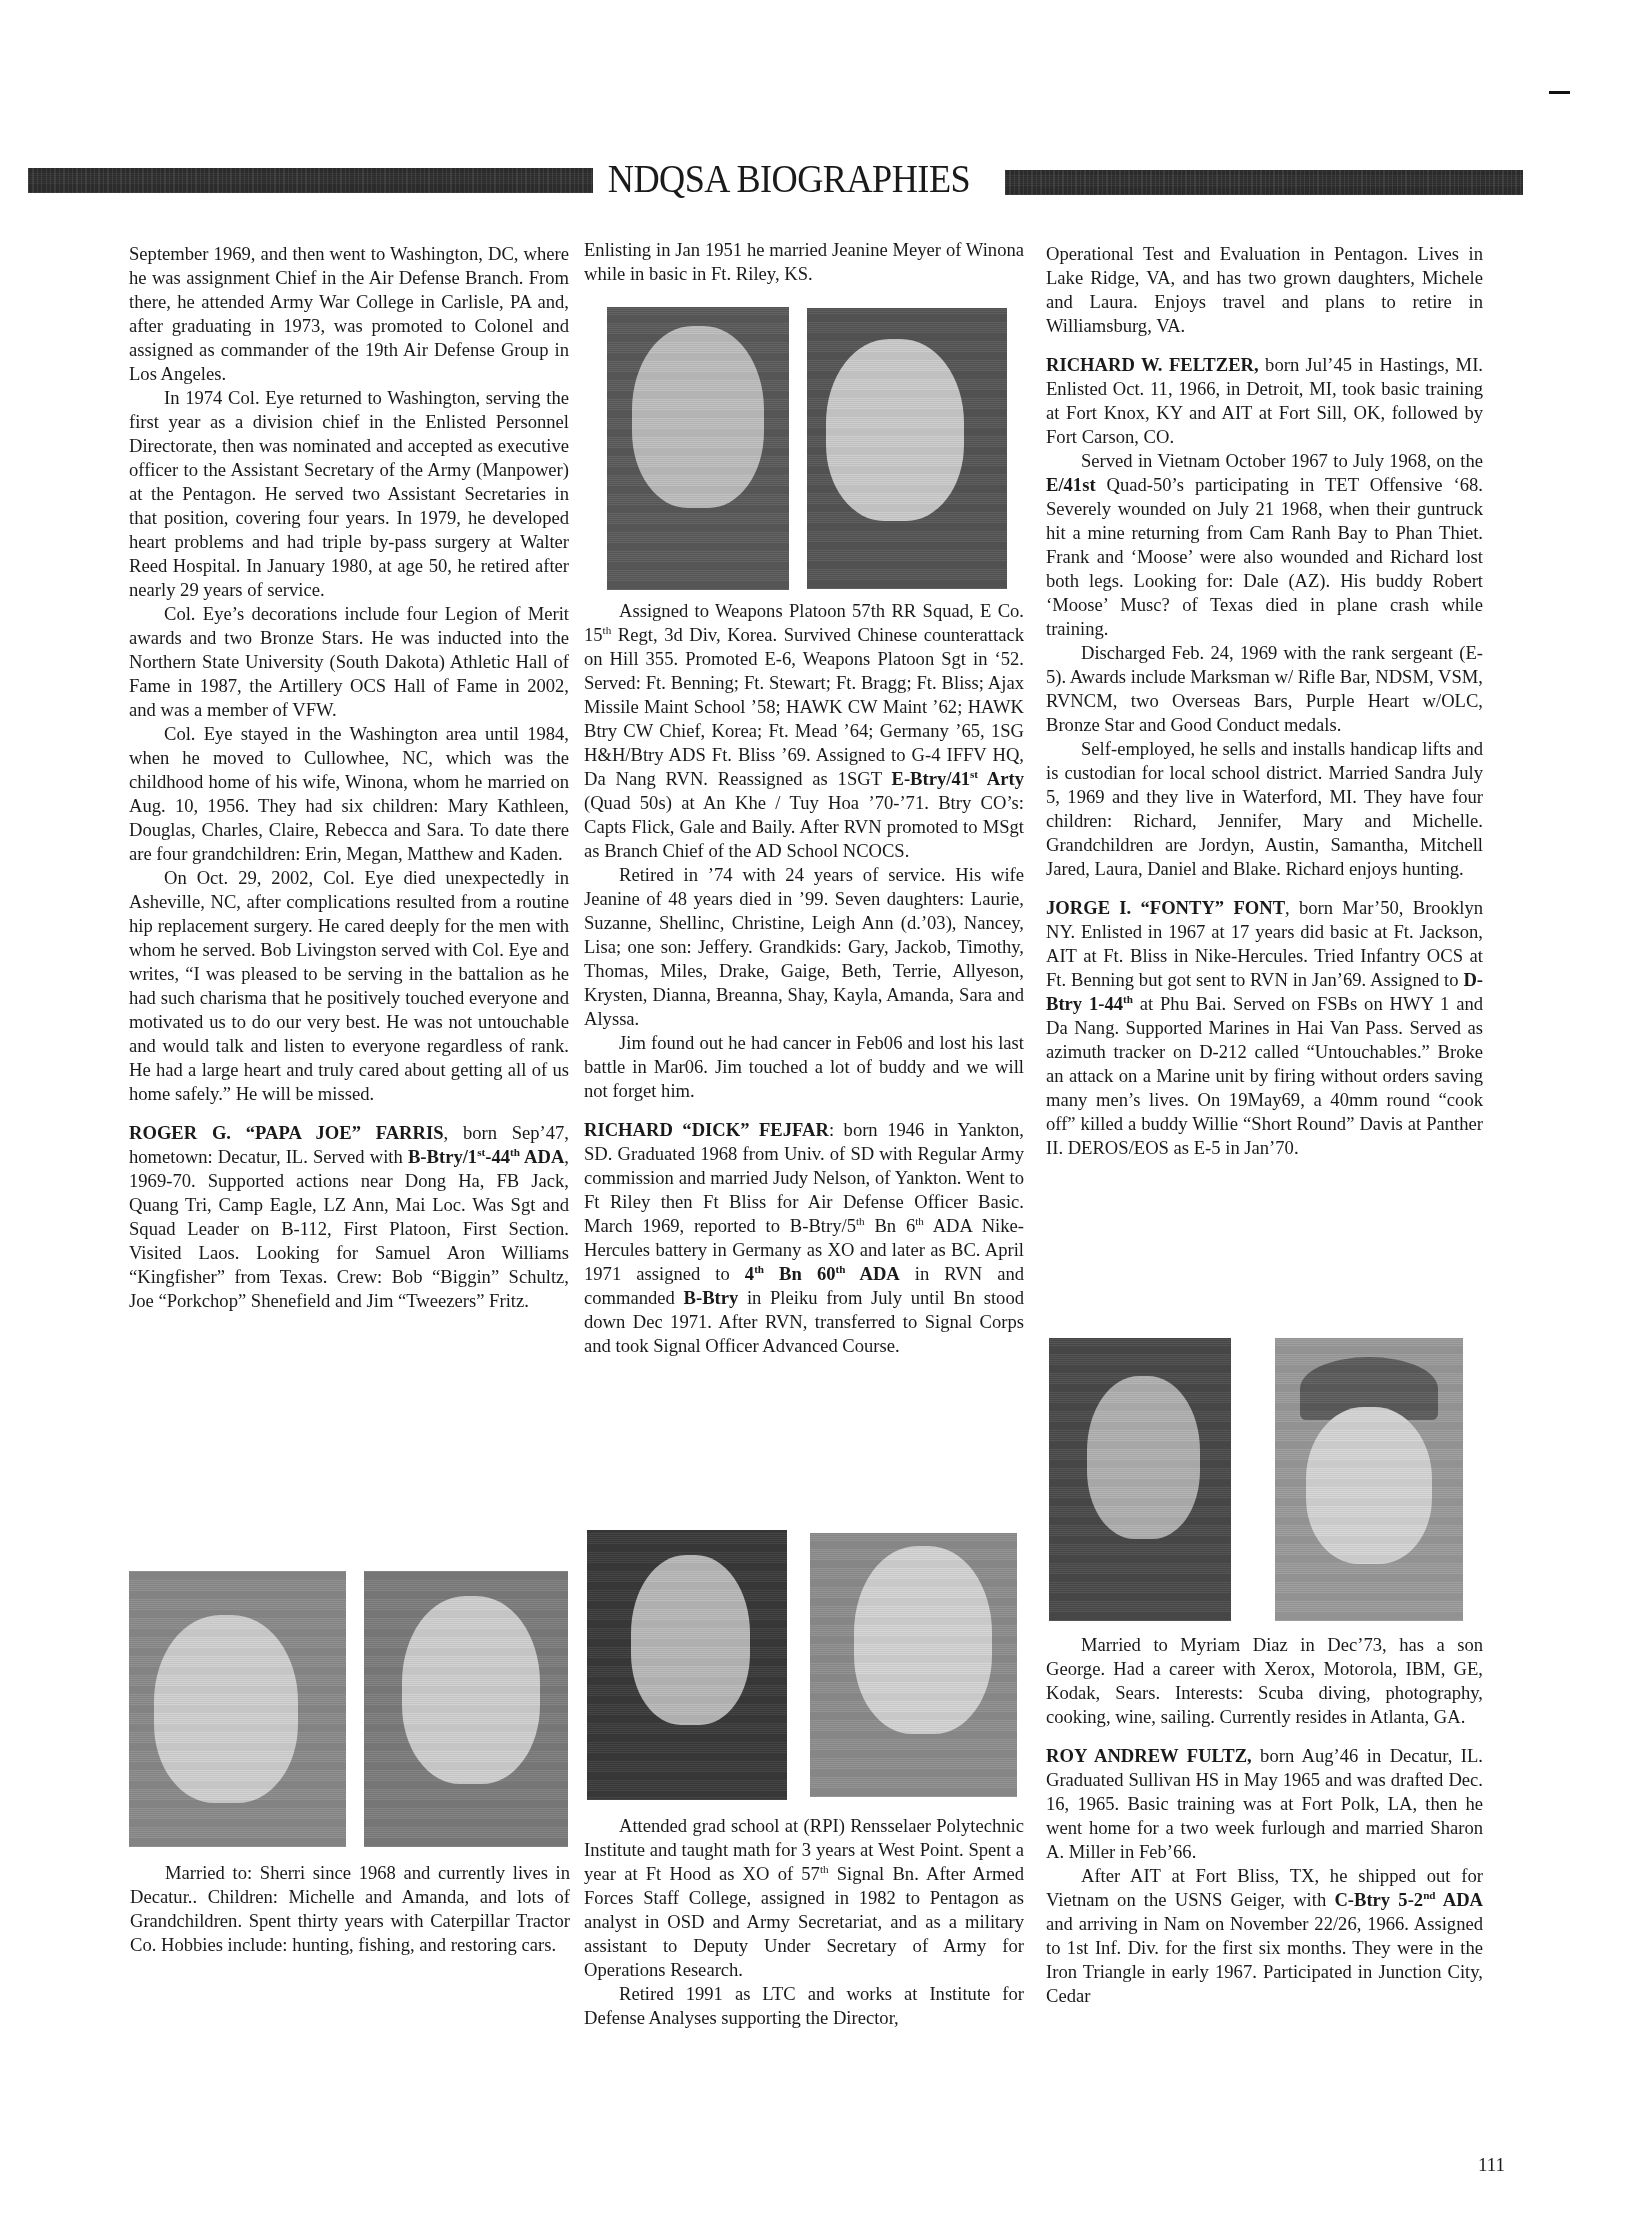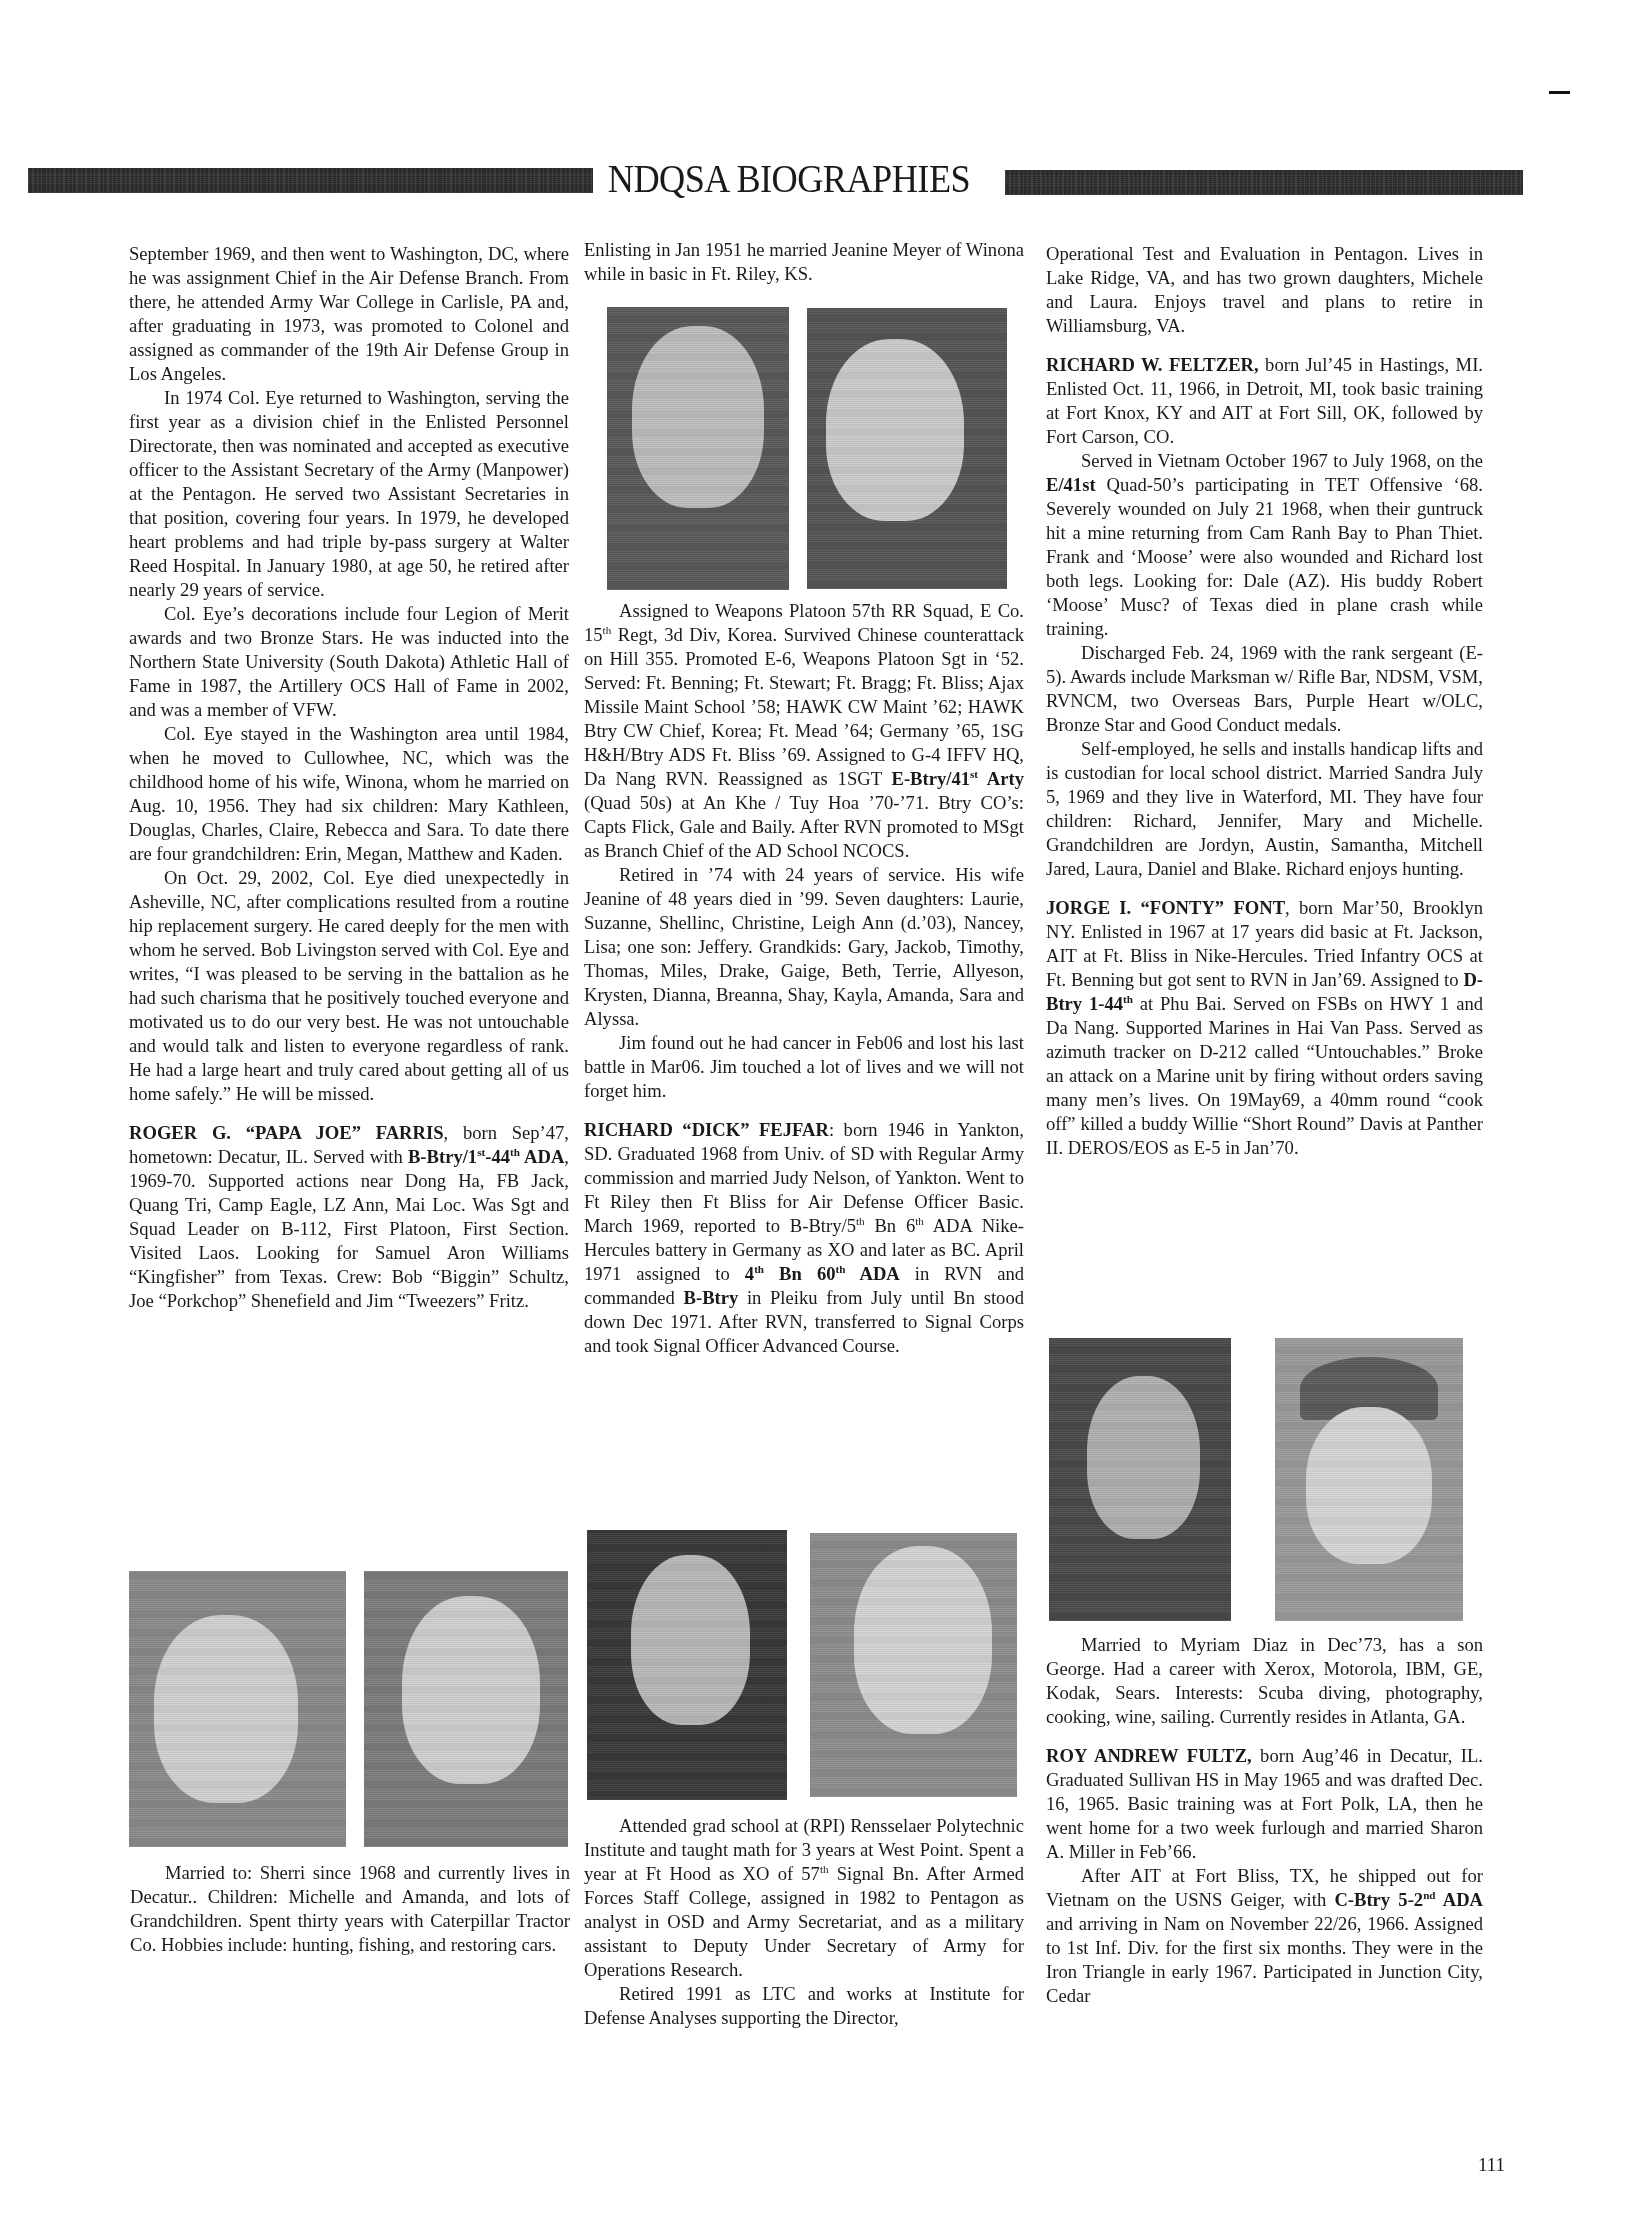--- a/index.html
+++ b/index.html
@@ -65,21 +65,21 @@
   <div class="noise"></div>
 </div>
 <div class="photo" style="left:807px; top:308px; width:200px; height:281px; background:#555;">
   <div class="face" style="left:19px; top:31px; width:138px; height:182px; background:#cacaca;"></div>
   <div class="noise"></div>
 </div>
 
 <div class="col" style="left:584px; top:599px;">
   <p class="ind"><span>Assigned to Weapons Platoon 57th RR Squad, E Co. 15</span><sup>th</sup><span> Regt, 3d Div, Korea. Survived Chinese counterattack on Hill 355. Promoted E-6, Weapons Platoon Sgt in ‘52. Served: Ft. Benning; Ft. Stewart; Ft. Bragg; Ft. Bliss; Ajax Missile Maint School ’58; HAWK CW Maint ’62; HAWK Btry CW Chief, Korea; Ft. Mead ’64; Germany ’65, 1SG H&amp;H/Btry ADS Ft. Bliss ’69. Assigned to G-4 IFFV HQ, Da Nang RVN. Reassigned as 1SGT </span><b><span>E-Btry/41</span><sup>st</sup><span> Arty</span></b><span> (Quad 50s) at An Khe / Tuy Hoa ’70-’71. Btry CO’s: Capts Flick, Gale and Baily. After RVN promoted to MSgt as Branch Chief of the AD School NCOCS.</span></p>
   <p class="ind">Retired in ’74 with 24 years of service. His wife Jeanine of 48 years died in ’99. Seven daughters: Laurie, Suzanne, Shellinc, Christine, Leigh Ann (d.’03), Nancey, Lisa; one son: Jeffery. Grandkids: Gary, Jackob, Timothy, Thomas, Miles, Drake, Gaige, Beth, Terrie, Allyeson, Krysten, Dianna, Breanna, Shay, Kayla, Amanda, Sara and Alyssa.</p>
-  <p class="ind">Jim found out he had cancer in Feb06 and lost his last battle in Mar06. Jim touched a lot of lives and we will not forget him.</p>
+  <p class="ind">Jim found out he had cancer in Feb06 and lost his last battle in Mar06. Jim touched a lot of buddy and we will not forget him.</p>
   <p class="gap"><b>RICHARD “DICK” FEJFAR</b><span>: born 1946 in Yankton, SD. Graduated 1968 from Univ. of SD with Regular Army commission and married Judy Nelson, of Yankton. Went to Ft Riley then Ft Bliss for Air Defense Officer Basic. March 1969, reported to B-Btry/5</span><sup>th</sup><span> Bn 6</span><sup>th</sup><span> ADA Nike-Hercules battery in Germany as XO and later as BC. April 1971 assigned to </span><b><span>4</span><sup>th</sup><span> Bn 60</span><sup>th</sup><span> ADA</span></b><span> in RVN and commanded </span><b>B-Btry</b><span> in Pleiku from July until Bn stood down Dec 1971. After RVN, transferred to Signal Corps and took Signal Officer Advanced Course.</span></p>
 </div>
 
 <div class="photo" style="left:587px; top:1530px; width:200px; height:270px; background:#3a3a3a;">
   <div class="face" style="left:44px; top:25px; width:119px; height:170px; background:#b8b8b8;"></div>
   <div class="noise"></div>
 </div>
 <div class="photo" style="left:810px; top:1533px; width:207px; height:264px; background:#8d8d8d;">
   <div class="face" style="left:44px; top:12.6px; width:138px; height:188px; background:#d3d3d3;"></div>
   <div class="noise"></div>

